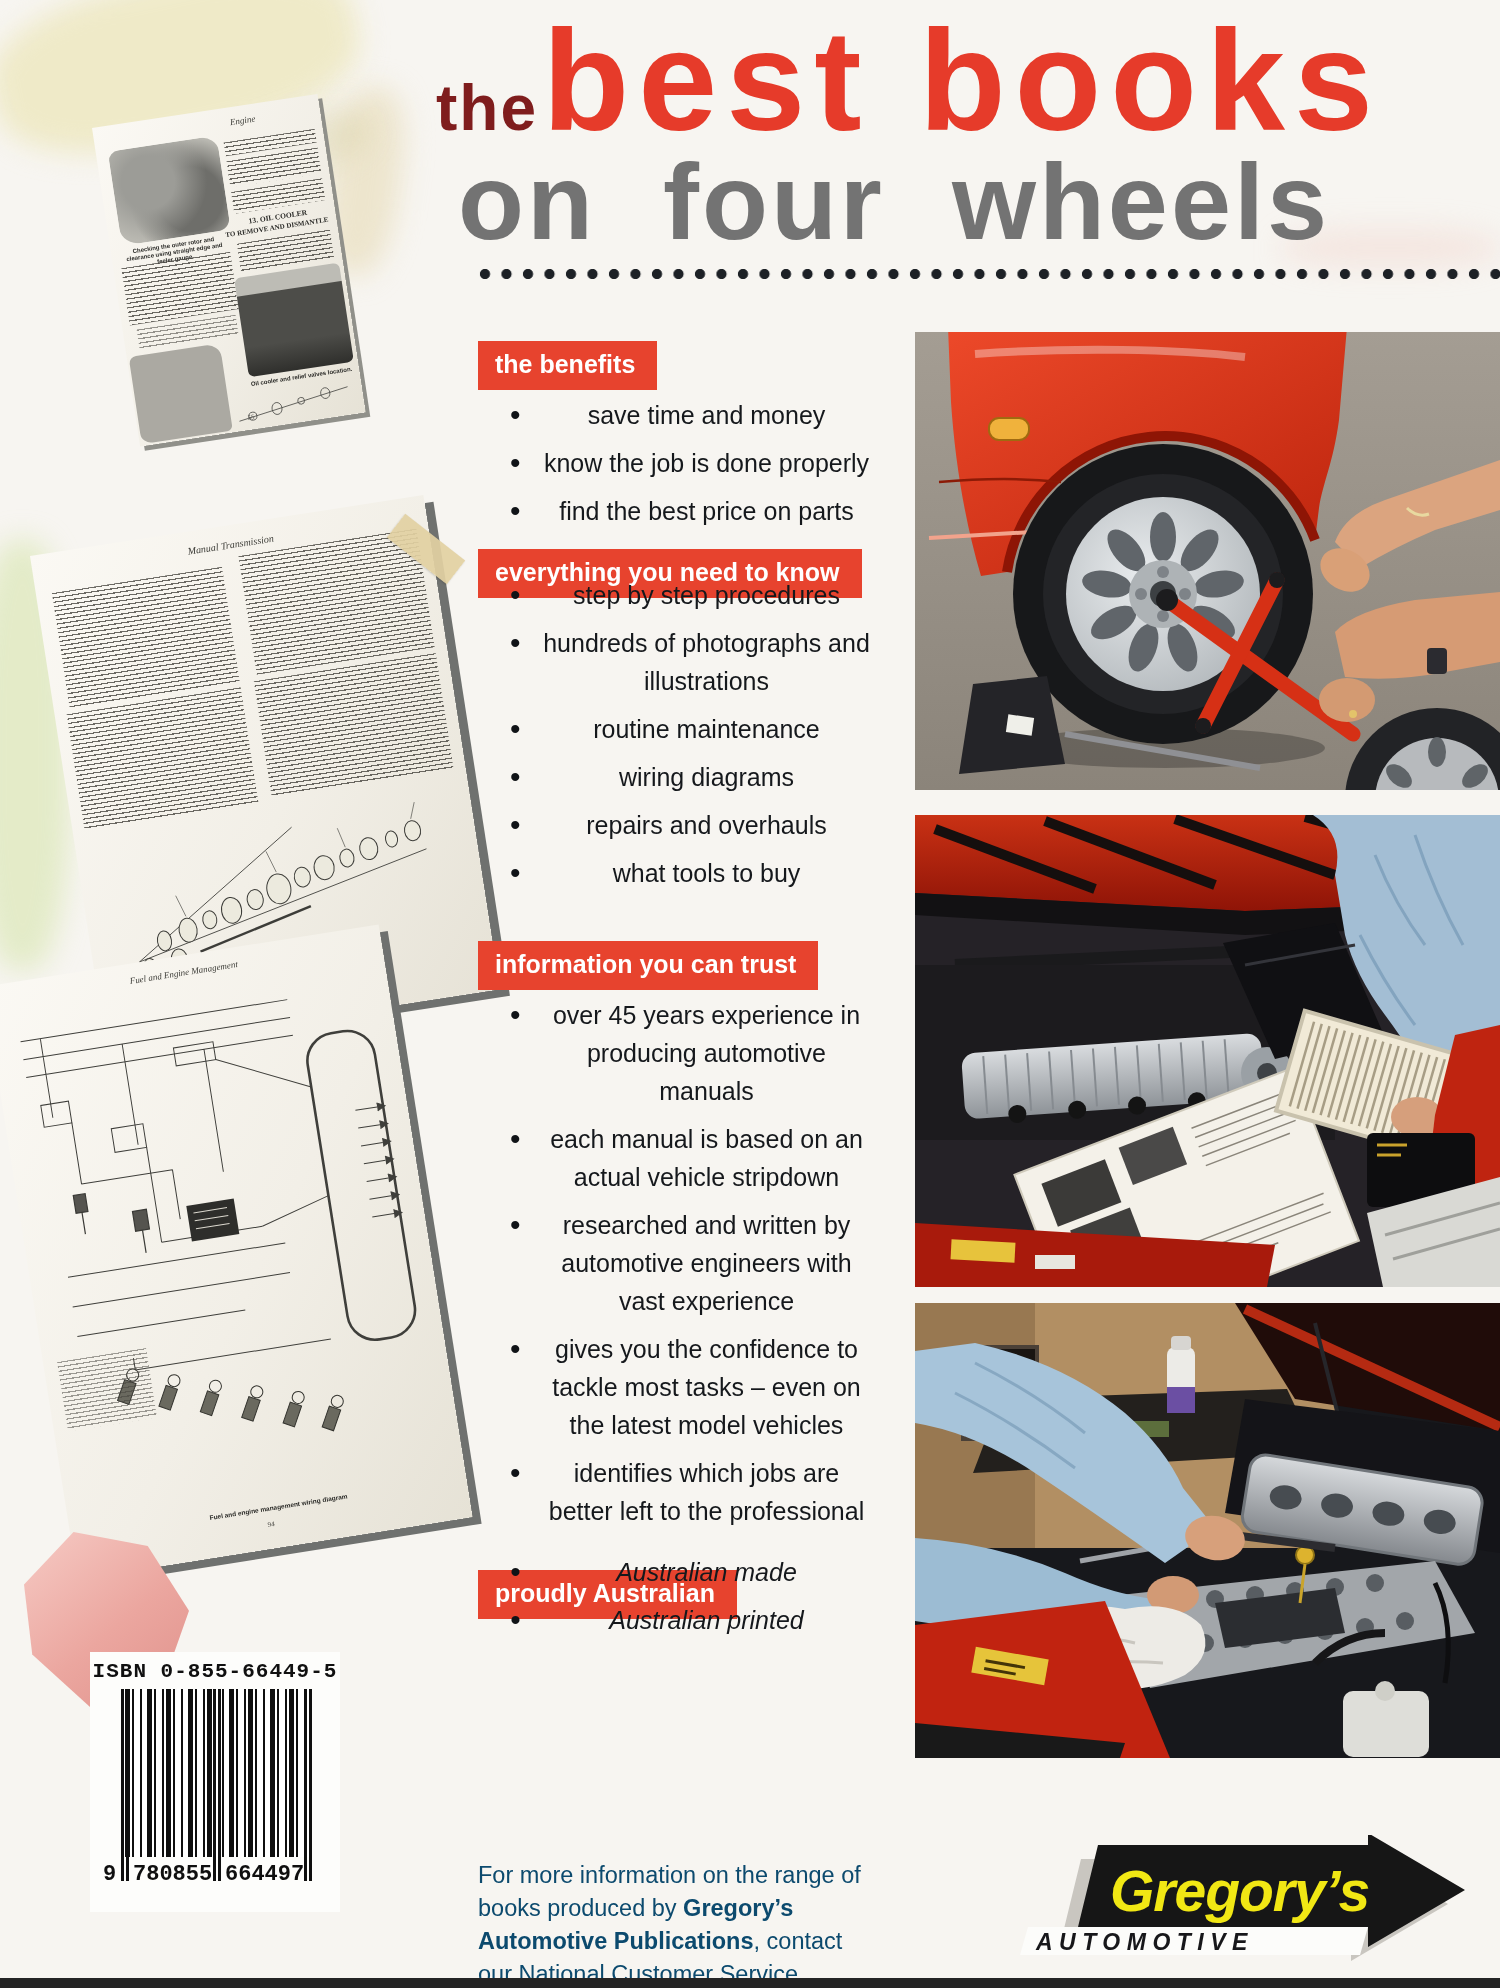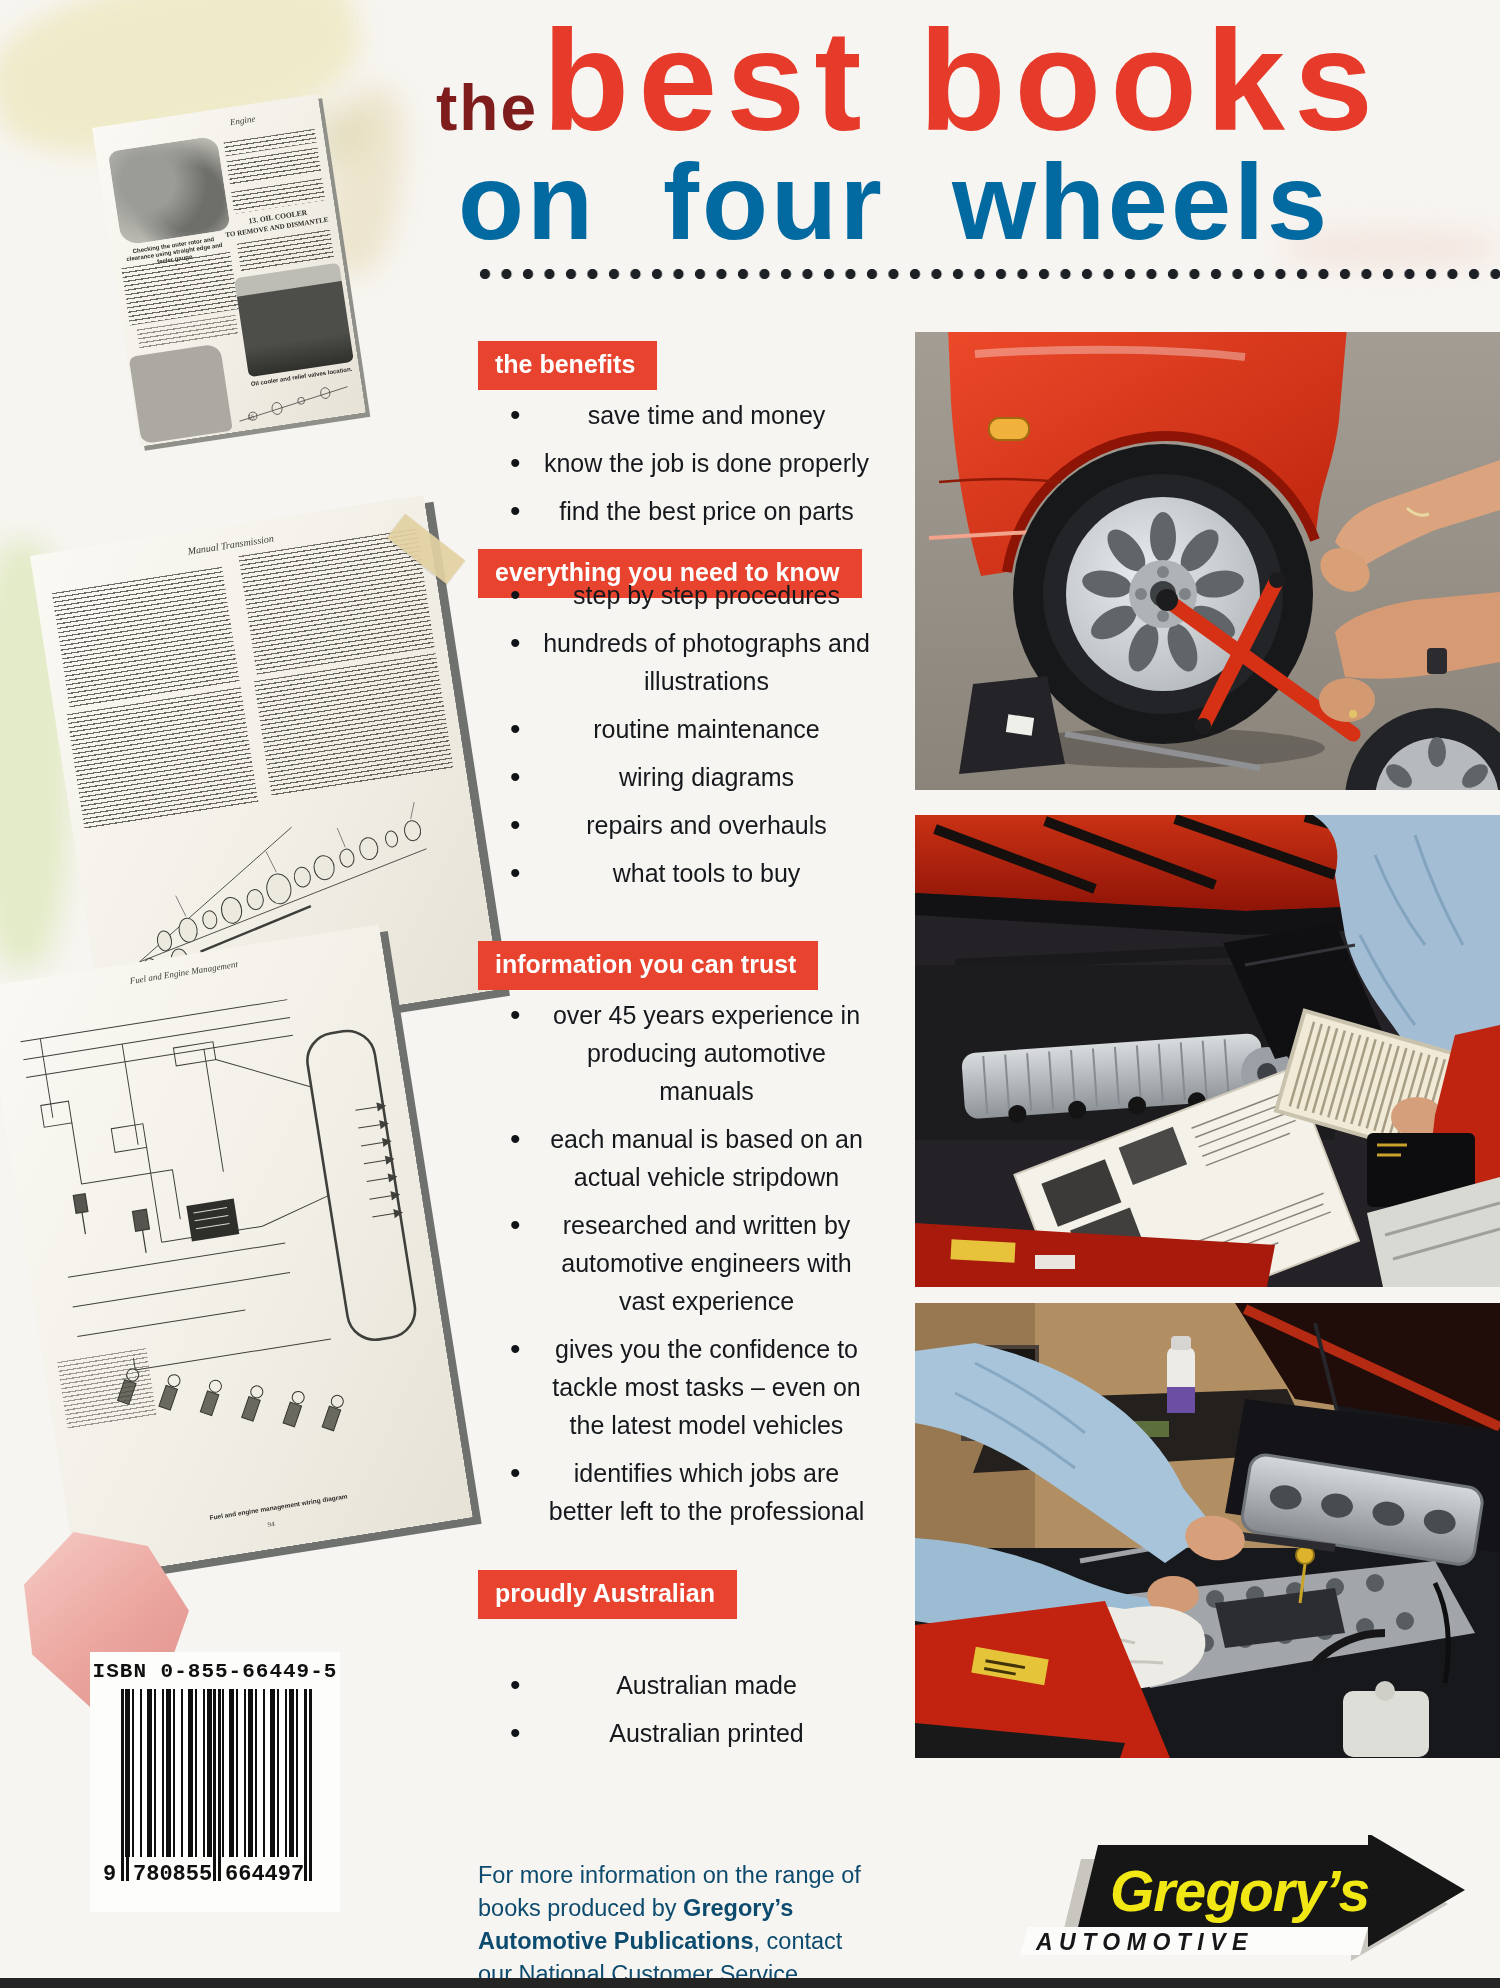--- a/index.html
+++ b/index.html
@@ -5,21 +5,21 @@
   html,body{margin:0;padding:0;}
   #root{position:relative;width:1500px;height:1988px;overflow:hidden;background:#f7f5f1;
         font-family:"Liberation Sans",sans-serif;color:#1e2226;}
   .abs{position:absolute;}
   
   .smudge{position:absolute;filter:blur(14px);border-radius:40%;}
   
   .hero{position:absolute;left:436px;top:10px;white-space:nowrap;line-height:1;}
   .h-the{font-size:64px;font-weight:bold;color:#7f1d1d;letter-spacing:2px;}
   .h-big{font-size:142px;font-weight:bold;color:#e63b2a;letter-spacing:9px;}
-  .h-l2{font-size:108px;font-weight:bold;color:#0369a1;margin-top:-4px;margin-left:22px;
+  .h-l2{font-size:108px;font-weight:bold;color:#737373;margin-top:-4px;margin-left:22px;
         word-spacing:34px;letter-spacing:3px;}
   .dots{position:absolute;left:478px;top:266px;width:1022px;height:17px;
         background-image:radial-gradient(circle at 7px 8px,#1d2126 4.7px,transparent 5.5px);
         background-size:21.5px 17px;background-repeat:repeat-x;}
   
   .secbar{position:absolute;background:#e7432e;color:#fff;font-weight:bold;font-size:25px;
           padding:9px 22px 11px 17px;white-space:nowrap;}
   .blist{position:absolute;left:510px;width:368px;}
   .bullet{position:relative;padding-left:25px;font-size:25px;line-height:38px;margin-bottom:10px;
           color:#15181c;white-space:pre-line;text-align:center;}
@@ -251,21 +251,21 @@
 automotive engineers with
 vast experience</span></div>
     <div class="bullet"><span>gives you the confidence to
 tackle most tasks – even on
 the latest model vehicles</span></div>
     <div class="bullet"><span>identifies which jobs are
 better left to the professional</span></div>
   </div>
 
   <div class="secbar" style="left:478px;top:1570px;">proudly Australian</div>
-  <div class="blist" style="top:1666px;">
+  <div class="blist" style="top:1553px;font-style:italic;">
     <div class="bullet"><span>Australian made</span></div>
     <div class="bullet"><span>Australian printed</span></div>
   </div>
 
   <div class="infop">
     <span>For more information on the range of
 books produced by </span><span class="b">Gregory’s
 Automotive Publications</span><span>, contact
 our National Customer Service
 Department on </span><span class="b">1 800 021 987.</span>

